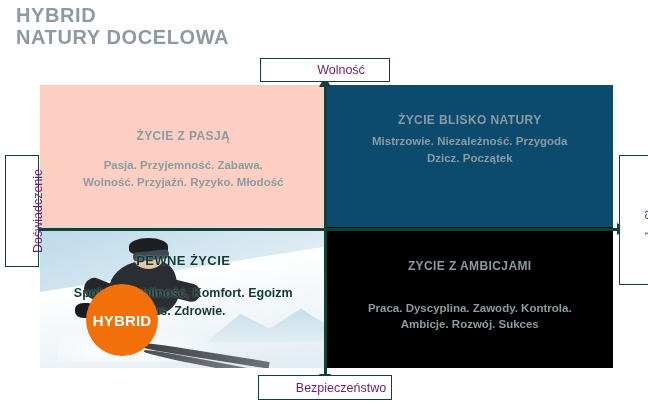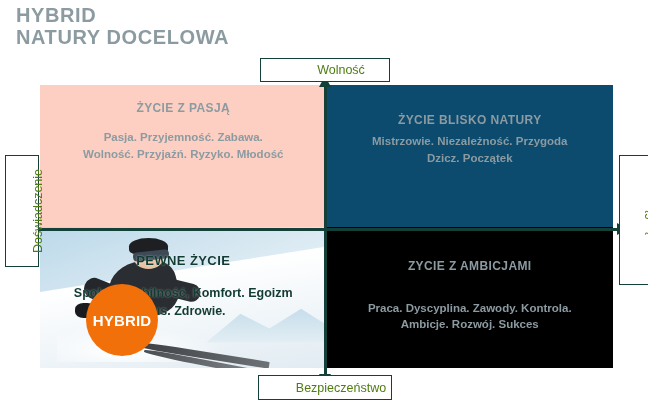--- a/index.html
+++ b/index.html
@@ -52,21 +52,21 @@
   .quad.tl { left: 0;    top: 0;    }
   .quad.tr { left: 50%;  top: 0;    }
   .quad.bl { left: 0;    top: 50%;  }
   .quad.br { left: 50%;  top: 50%;  }
 
   .quad-head {
     font-size: 12px;
     font-weight: bold;
     color: #8b9ba1;
     letter-spacing: 0.4px;
-    margin-top: 16px;
+    margin-top: 44px;
     text-align: center;
     white-space: nowrap;
   }
   .quad-body {
     font-size: 11.5px;
     font-weight: bold;
     color: #8b9ba1;
     line-height: 1.45;
     margin-top: 14px;
     text-align: center;
@@ -239,21 +239,21 @@
     border-bottom: 6px solid transparent;
     border-left: 11px solid #14403a;
   }
 
   
   .axis-label {
     position: absolute;
     box-sizing: border-box;
     border: 1px solid #14403a;
     background: #ffffff;
-    color: #4d7c0f;
+    color: #701a75;
     font-size: 12.5px;
     display: flex;
     align-items: center;
     justify-content: center;
     z-index: 7;
     white-space: nowrap;
     padding-left: 32px;
   }
   #label-top    { left: 260px; top: 58px;  width: 130px; height: 24px; }
   #label-bottom { left: 258px; top: 375px; width: 134px; height: 25px; }

